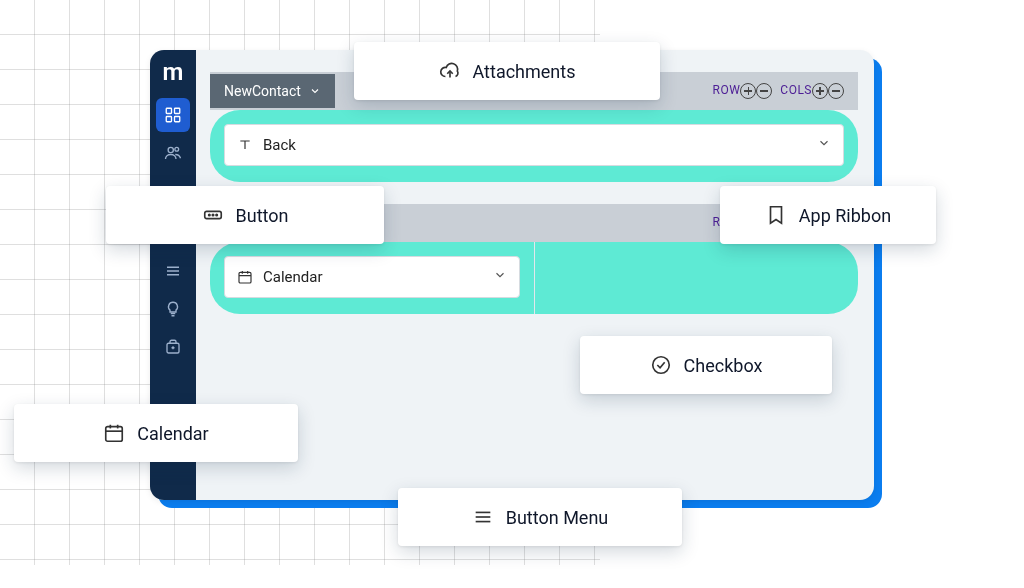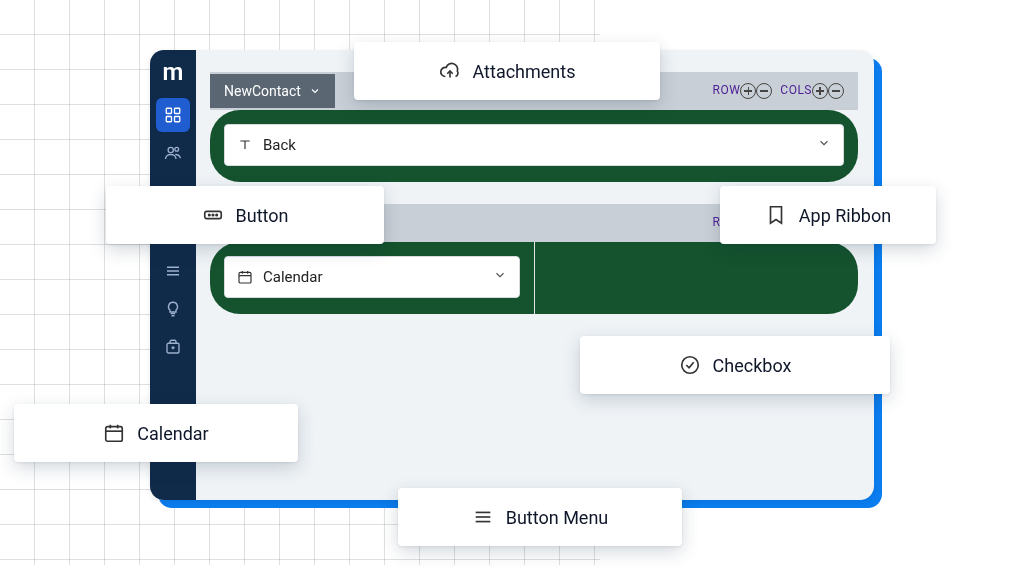--- a/index.html
+++ b/index.html
@@ -144,21 +144,21 @@
     position:relative;
   }
   .pm::before, .pm::after{
     content:''; position:absolute; background:#444;
   }
   .pm.plus::before{ width:8px; height:1.2px; }
   .pm.plus::after{ height:8px; width:1.2px; }
   .pm.minus::before{ width:8px; height:1.2px; }
 
   .section-body {
-    background: #14532d;
+    background: #5eead4;
     display: flex;
     min-height: 72px;
     border-radius: 30px;
   }
   .cell {
     flex: 1;
     padding: 14px;
     border-right: 1px solid #e3e7eb;
   }
   .cell:last-child { border-right: none; }
@@ -195,21 +195,21 @@
     padding: 0 28px;
     height: 58px;
     cursor: pointer;
   }
   .card svg { width:22px; height:22px; stroke:#333; fill:none; stroke-width:1.8; }
 
   
   .c-attachments { left: 354px; top: 42px; width: 306px; }
   .c-button { left: 106px; top: 186px; width: 278px; align-items: center; }
   .c-appribbon { left: 720px; top: 186px; width: 216px; }
-  .c-checkbox { left: 580px; top: 336px; width: 310px; }
+  .c-checkbox { left: 580px; top: 336px; width: 252px; }
   .c-calendar { left: 14px; top: 404px; width: 284px; }
   .c-buttonmenu { left: 398px; top: 488px; width: 284px; }
 
 </style>
 </head>
 <body>
 
 <div class="grid-bg"></div>
 
 <div class="window-shadow"></div>

